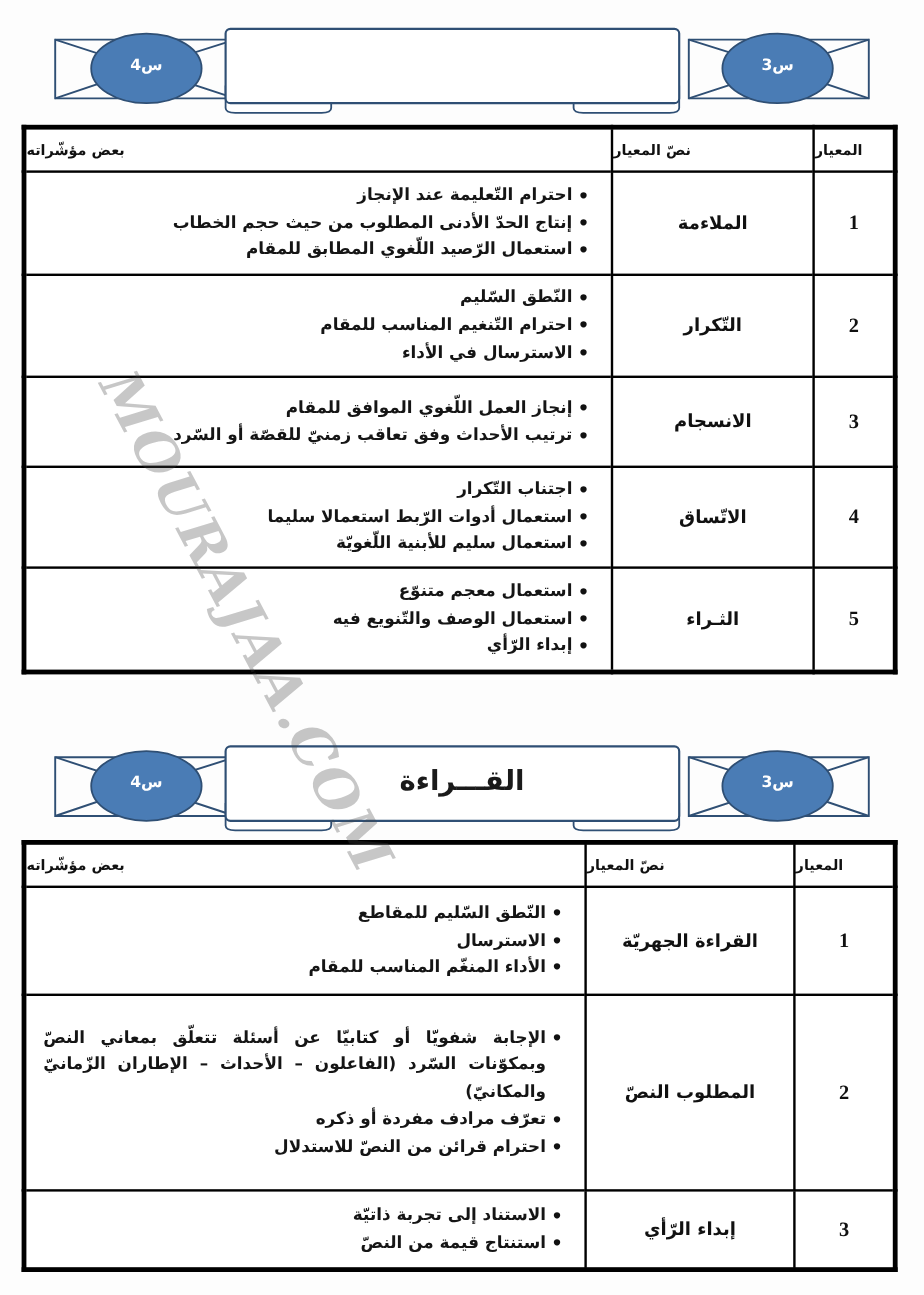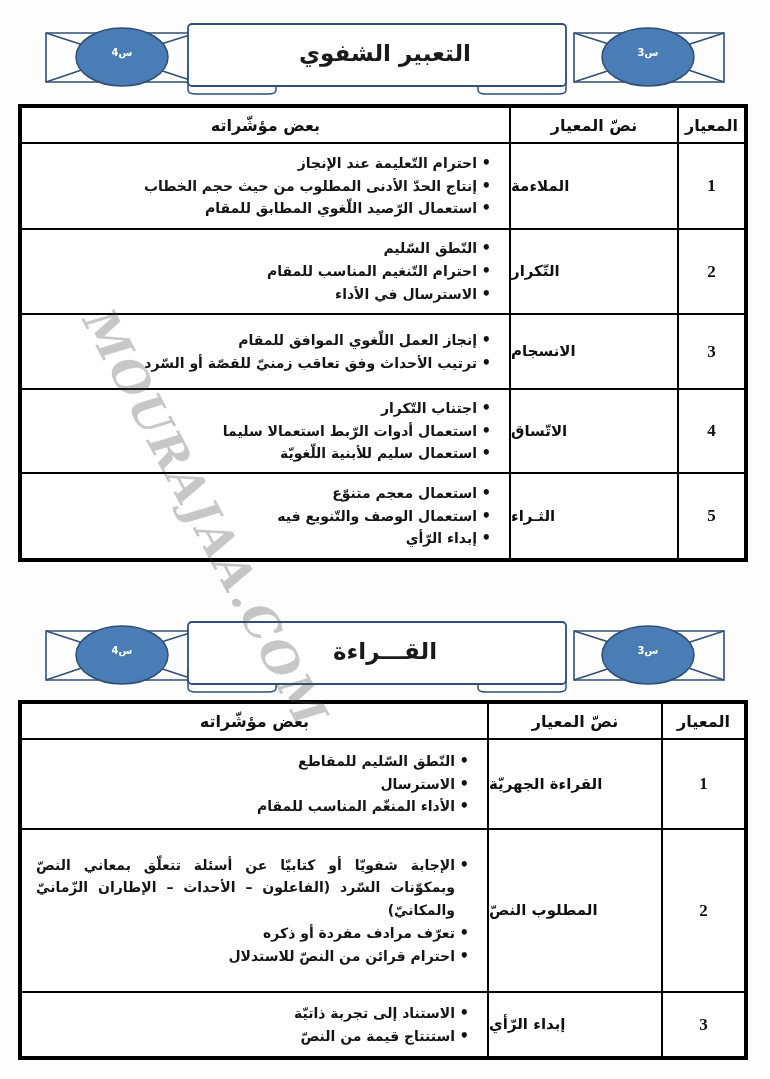--- a/index.html
+++ b/index.html
@@ -47,21 +47,21 @@
     font-size: 23px;
     color: #1a1a1a;
     letter-spacing: 1px;
     direction: rtl;
     pointer-events: none;
   }
   .badge-label {
     position: absolute;
     font-family: "DejaVu Sans", "Liberation Sans", sans-serif;
     font-weight: bold;
-    font-size: 10px;
+    font-size: 13px;
     color: #ffffff;
     direction: rtl;
     text-align: center;
     width: 80px;
     pointer-events: none;
   }
 
   
   .tbl-wrap {
     position: absolute;
@@ -81,38 +81,38 @@
     vertical-align: middle;
     padding: 0;
   }
   table.grid {
     border: 4px solid #000000;
   }
   thead th {
     border-bottom-width: 4px;
     font-family: "DejaVu Sans", "Liberation Sans", sans-serif;
     font-weight: bold;
-    font-size: 16px;
+    font-size: 12px;
     color: #111;
-    text-align: center;
+    text-align: left;
     height: 34px;
   }
   tbody tr td {
     border-top-width: 3px;
     border-bottom-width: 3px;
   }
   .c-num {
     text-align: center;
     font-family: "Liberation Serif", "DejaVu Serif", serif;
     font-size: 17px;
     font-weight: bold;
     color: #111;
   }
   .c-crit {
-    text-align: left;
+    text-align: center;
     font-family: "DejaVu Sans", "Liberation Sans", sans-serif;
     font-size: 15px;
     font-weight: bold;
     color: #111;
     line-height: 1.4;
     margin-left: 20px;
   }
   .c-ind {
     text-align: right;
     padding: 6px 16px 6px 10px;
@@ -192,21 +192,20 @@
       <g fill="#ffffff" stroke="#2f4f74" stroke-width="1.5">
         <path d="M188 64 L188 82 Q188 86 196 86 L268 86 Q276 86 276 82 L276 64 Z"></path>
         <path d="M478 64 L478 82 Q478 86 486 86 L558 86 Q566 86 566 82 L566 64 Z"></path>
       </g>
 
       <rect x="188" y="16" width="378" height="62" rx="4" ry="4" fill="#ffffff" stroke="#2f4f74" stroke-width="1.8"></rect>
 
       <ellipse cx="122" cy="49" rx="46" ry="29" fill="#4a7cb5" stroke="#2f4f74" stroke-width="1.5"></ellipse>
       <ellipse cx="648" cy="49" rx="46" ry="29" fill="#4a7cb5" stroke="#2f4f74" stroke-width="1.5"></ellipse>
     </svg>
-    <div class="banner-title">التعبير الشفوي</div>
     <div class="badge-label" style="left:82px; top:39px;">س4</div>
     <div class="badge-label" style="left:608px; top:39px;">س3</div>
   </div>
 
   <div class="tbl-wrap" style="top:104px;">
     <table class="grid">
       <colgroup>
         <col style="width:68px">
         <col style="width:168px">
         <col style="width:490px">

